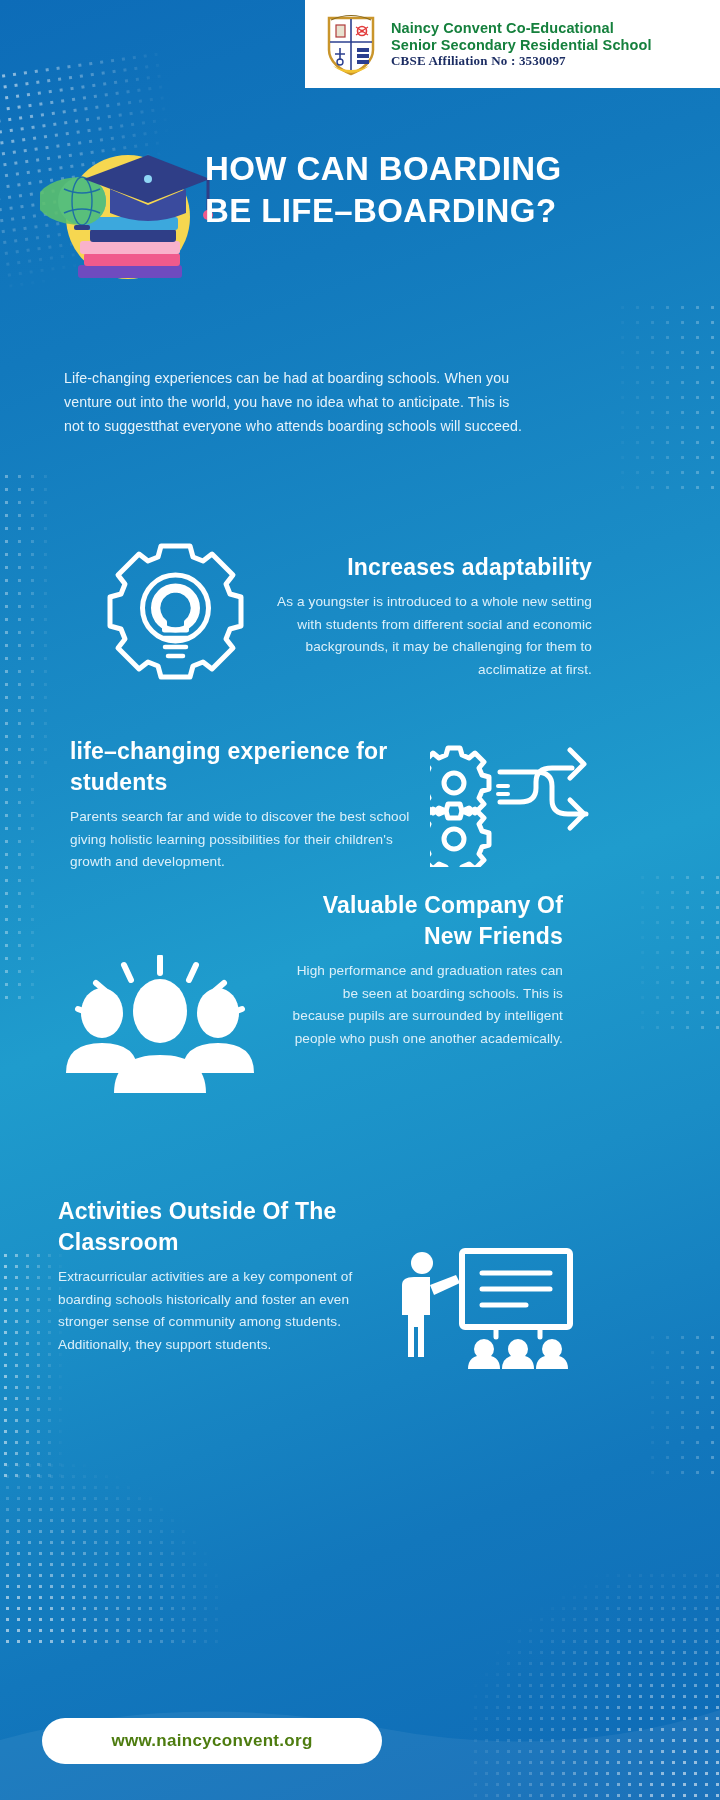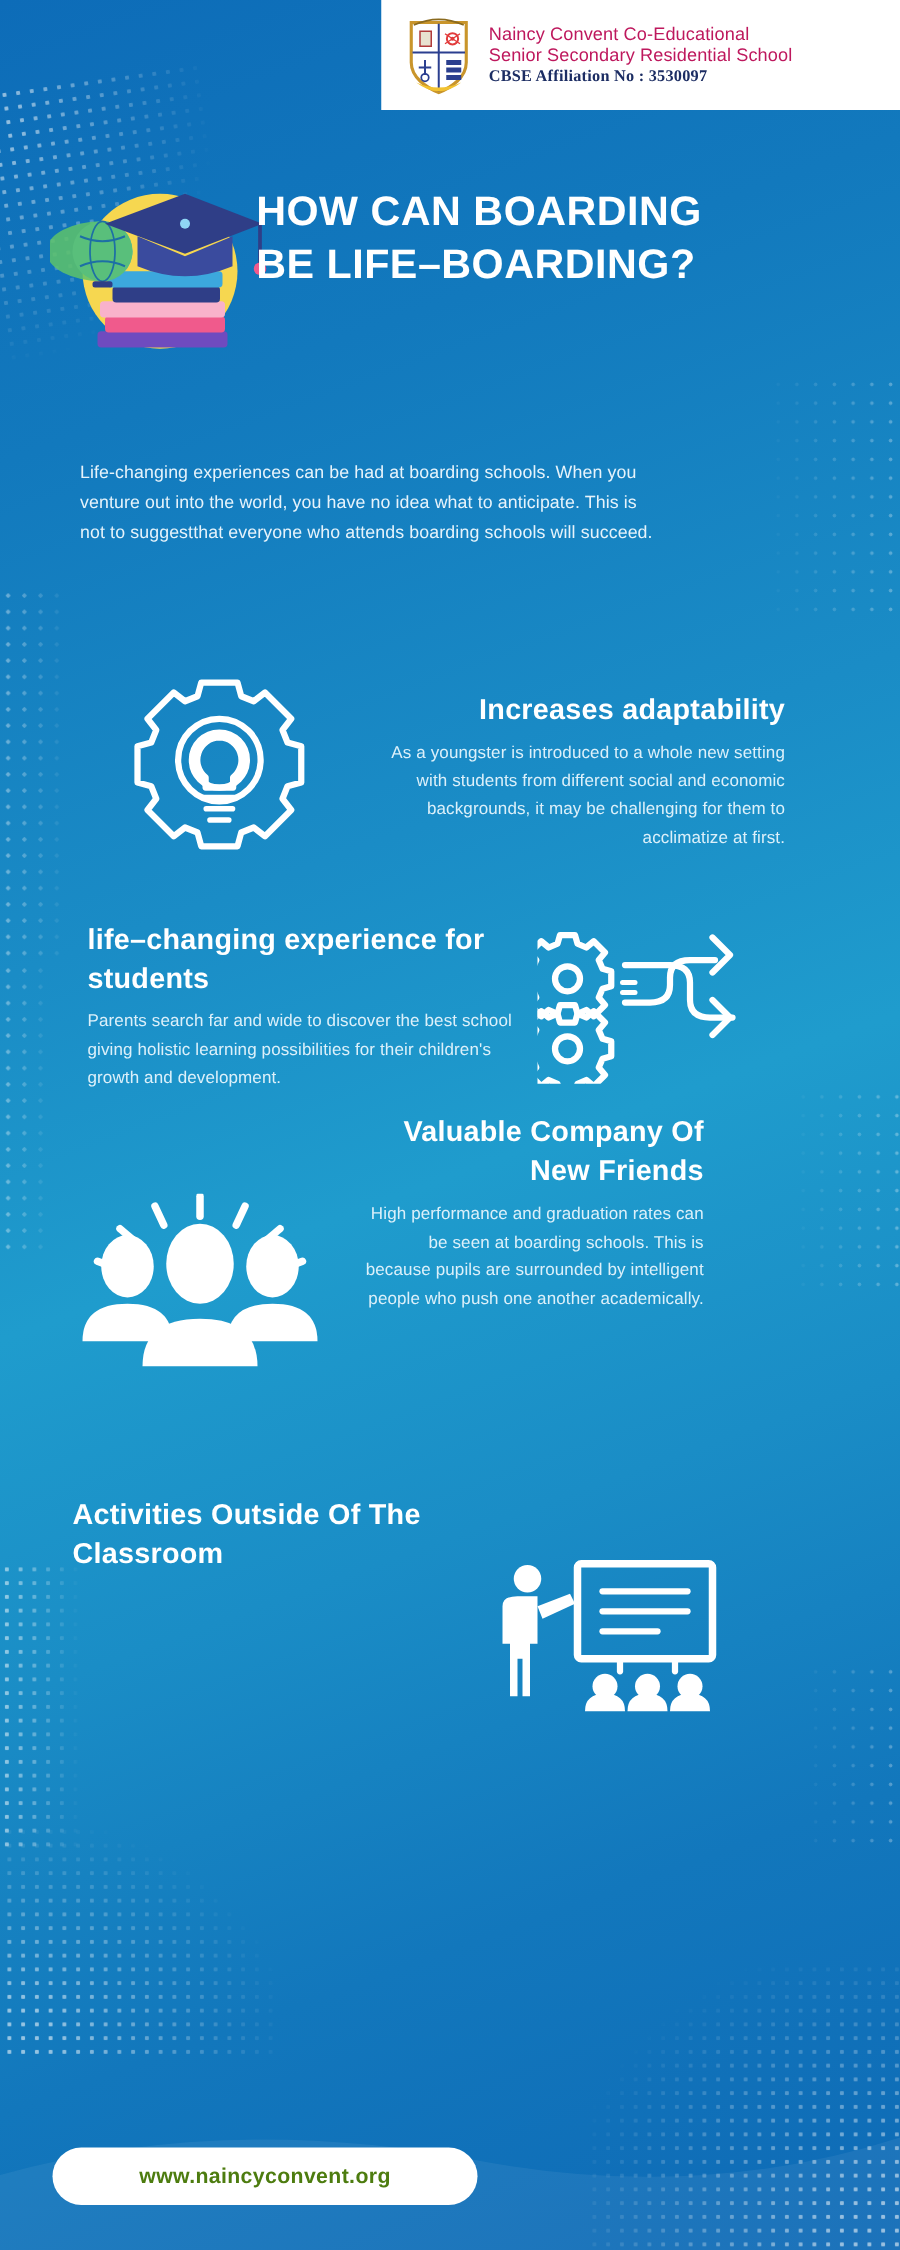--- a/index.html
+++ b/index.html
@@ -53,21 +53,21 @@
     mask-image:radial-gradient(ellipse at 10% 90%, #000 12%, transparent 75%);}
   .d-br{right:-10px;bottom:0px;width:260px;height:230px;
     -webkit-mask-image:radial-gradient(ellipse at 95% 95%, #000 12%, transparent 78%);
     mask-image:radial-gradient(ellipse at 95% 95%, #000 12%, transparent 78%);}
 
   
   .header-bar{position:absolute;left:305px;top:0;width:415px;height:88px;background:#ffffff;}
   .header-inner{display:flex;align-items:center;height:88px;padding-left:18px;gap:12px;}
   .crest{width:56px;height:64px;flex:0 0 auto;position:relative;}
   .school-text{display:flex;flex-direction:column;justify-content:center;}
-  .sch-l1,.sch-l2{color:#be185d;font-weight:normal;font-size:14.5px;line-height:17px;
+  .sch-l1,.sch-l2{color:#15803d;font-weight:bold;font-size:14.5px;line-height:17px;
     font-family:"Liberation Sans", sans-serif;letter-spacing:.1px;white-space:nowrap;}
   .sch-aff{color:#1c2d63;font-weight:bold;font-size:13px;line-height:14px;margin-top:0;
     font-family:"Liberation Serif", serif;letter-spacing:.2px;white-space:nowrap;}
 
   
   .hero{position:absolute;left:0;top:140px;width:720px;height:175px;}
   .hero-art{position:absolute;left:40px;top:5px;width:175px;height:165px;}
   .hero-title{position:absolute;left:205px;top:8px;width:390px;
     color:#fff;font-weight:bold;font-size:33px;line-height:42px;
     letter-spacing:.4px;}
@@ -75,21 +75,21 @@
 
   .intro{position:absolute;left:64px;top:352px;width:460px;
     color:#e6f3fb;font-size:14.2px;line-height:24px;letter-spacing:.1px;}
 
   
   .sec{position:absolute;}
   .sec h3{margin:0;color:#ffffff;font-weight:bold;font-size:23px;line-height:31px;letter-spacing:.2px;}
   .sec p{margin:8px 0 0 0;color:#dcf0fa;font-size:13.6px;line-height:22.5px;letter-spacing:.1px;}
 
   
-  .sec1{left:272px;top:552px;width:320px;text-align:right;margin-left:36px;}
+  .sec1{left:272px;top:552px;width:320px;text-align:right;}
   .icon1{position:absolute;left:98px;top:530px;width:155px;height:160px;}
   
   .sec2{left:70px;top:736px;width:360px;text-align:left;}
   .icon2{position:absolute;left:430px;top:742px;width:165px;height:125px;}
   
   .sec3{left:288px;top:890px;width:275px;text-align:right;}
   .icon3{position:absolute;left:60px;top:955px;width:200px;height:145px;}
   
   .sec4{left:58px;top:1196px;width:330px;text-align:left;}
   .icon4{position:absolute;left:400px;top:1245px;width:175px;height:125px;}
@@ -261,20 +261,21 @@
         <path d="M68 124 q0 -14 16 -14 q16 0 16 14 z"></path>
         <circle cx="118" cy="104" r="10"></circle>
         <path d="M102 124 q0 -14 16 -14 q16 0 16 14 z"></path>
         <circle cx="152" cy="104" r="10"></circle>
         <path d="M136 124 q0 -14 16 -14 q16 0 16 14 z"></path>
       </g>
     </svg>
   </div>
   <div class="sec sec4">
     <h3>Activities Outside Of The Classroom</h3>
+    <p>Extracurricular activities are a key component of boarding schools historically and foster an even stronger sense of community among students. Additionally, they support students.</p>
   </div>
 
   <svg class="footer-wave" viewBox="0 0 720 150" preserveAspectRatio="none">
     <path d="M0 150 L0 90 Q180 40 380 78 Q560 112 720 60 L720 150 Z" fill="rgba(255,255,255,.06)"></path>
   </svg>
   <div class="footer-pill">
     <span>www.naincyconvent.org</span>
   </div>
 
 </div>

